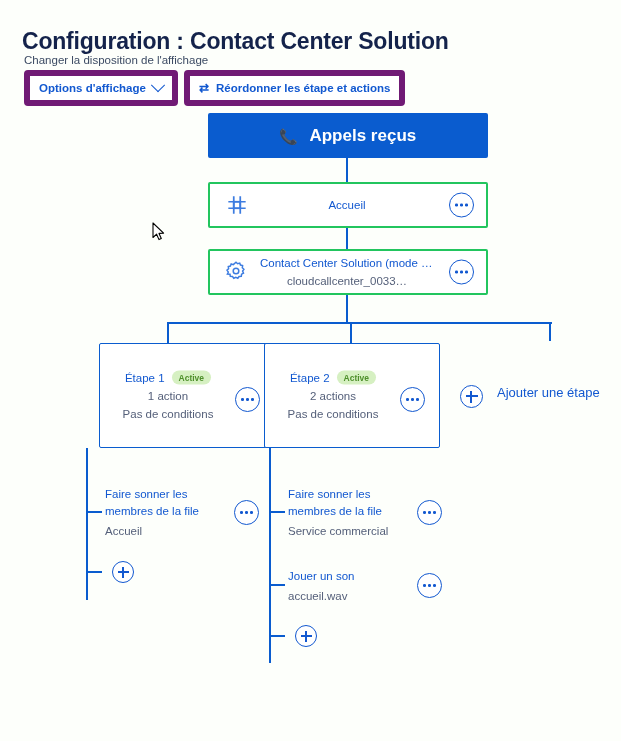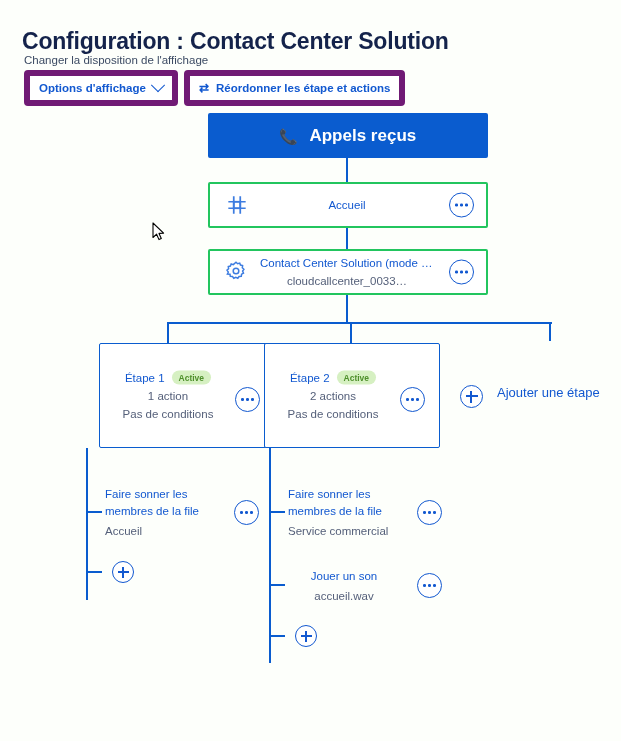--- a/index.html
+++ b/index.html
@@ -378,21 +378,21 @@
   <div class="action" style="left:288px; top:486px;">
     <div class="a-title">Faire sonner les membres de la file</div>
     <div class="a-sub">Service commercial</div>
   </div>
   <div class="dots" style="left:417px; top:500px;">
     <i></i>
       <i></i>
       <i></i>
   </div>
 
-  <div class="action" style="left:288px; top:568px;text-align:center;">
+  <div class="action" style="left:288px; top:568px;">
     <div class="a-title">Jouer un son</div>
     <div class="a-sub">accueil.wav</div>
   </div>
   <div class="dots" style="left:417px; top:573px;">
     <i></i>
       <i></i>
       <i></i>
   </div>
 
   <div class="plus" style="left:295px; top:625px;"></div>

